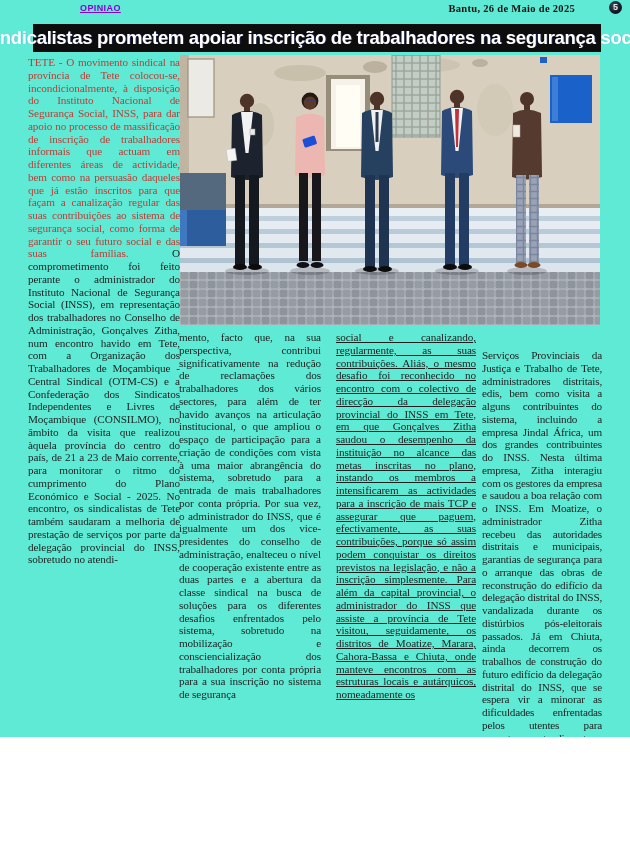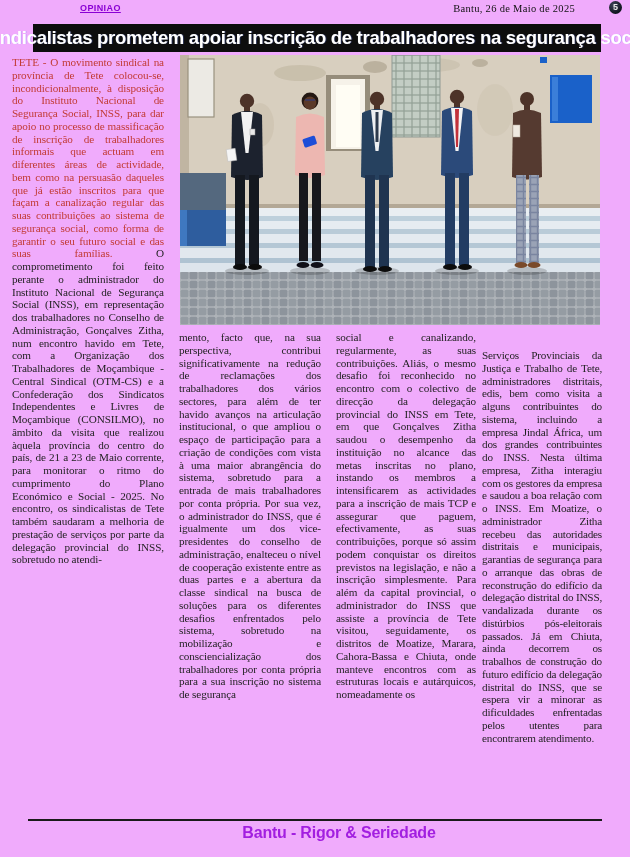--- a/index.html
+++ b/index.html
@@ -1,28 +1,28 @@
 <!DOCTYPE html>
 <html lang="pt"><head>
 <meta charset="utf-8">
 <style>
   * { margin:0; padding:0; box-sizing:border-box; }
   body { background:#ffffff; font-family:"Liberation Serif","DejaVu Serif",serif; }
-  .page { position:relative; width:630px; height:857px; background:#f0abfc; overflow:hidden; }
+  .page { position:relative; width:630px; height:737px; background:#5eead4; overflow:hidden; }
 
   
   .section-link {
     position:absolute; left:80px; top:3px;
     font-family:"Liberation Sans","DejaVu Sans",sans-serif;
     font-size:9px; font-weight:bold; letter-spacing:.4px;
     color:#8a00d4; text-decoration:underline; cursor:pointer;
   }
   .edition-date {
     position:absolute; right:55px; top:3px;
-    font-size:10.5px; color:#111; letter-spacing:.3px;
+    font-size:10.5px; color:#111; letter-spacing:.3px;font-weight:bold;
   }
   .page-number {
     position:absolute; right:8px; top:1px;
     width:13px; height:13px; border-radius:50%;
     background:radial-gradient(circle at 35% 30%, #3a4356, #10141f 70%);
     color:#e8e8e8; font-family:"Liberation Sans","DejaVu Sans",sans-serif;
     font-size:9px; font-weight:bold; text-align:center; line-height:13px;
   }
 
   
@@ -35,23 +35,23 @@
     text-shadow:1px 0 0 rgba(90,120,255,.25);
     white-space:nowrap;
   }
 
   
   .col {
     position:absolute; text-align:justify; color:#1f1f1f;
     font-size:11.2px; line-height:12.75px; letter-spacing:-0.1px;
     overflow:hidden; hyphens:auto; -webkit-hyphens:auto;
   }
-  .col1 { left:12px;  top:56px;  width:152px; height:763px; }
+  .col1 { left:28px;  top:56px;  width:152px; height:763px; }
   .col2 { left:179px; top:331px; width:142px; height:488px; }
-  .col3 { left:336px; top:331px; width:140px; height:488px; }
+  .col3 { left:336px; top:331px; width:140px; height:488px;text-decoration:underline; }
   .col4 { left:482px; top:349px; width:120px; height:488px; letter-spacing:-0.2px; }
   .lede { color:#c23b35; }
 
   
   .photo {
     position:absolute; left:180px; top:55px; width:420px; height:270px;
     overflow:hidden; background:#d8cfbf;
   }
   .photo svg { display:block; width:420px; height:270px; }
 

